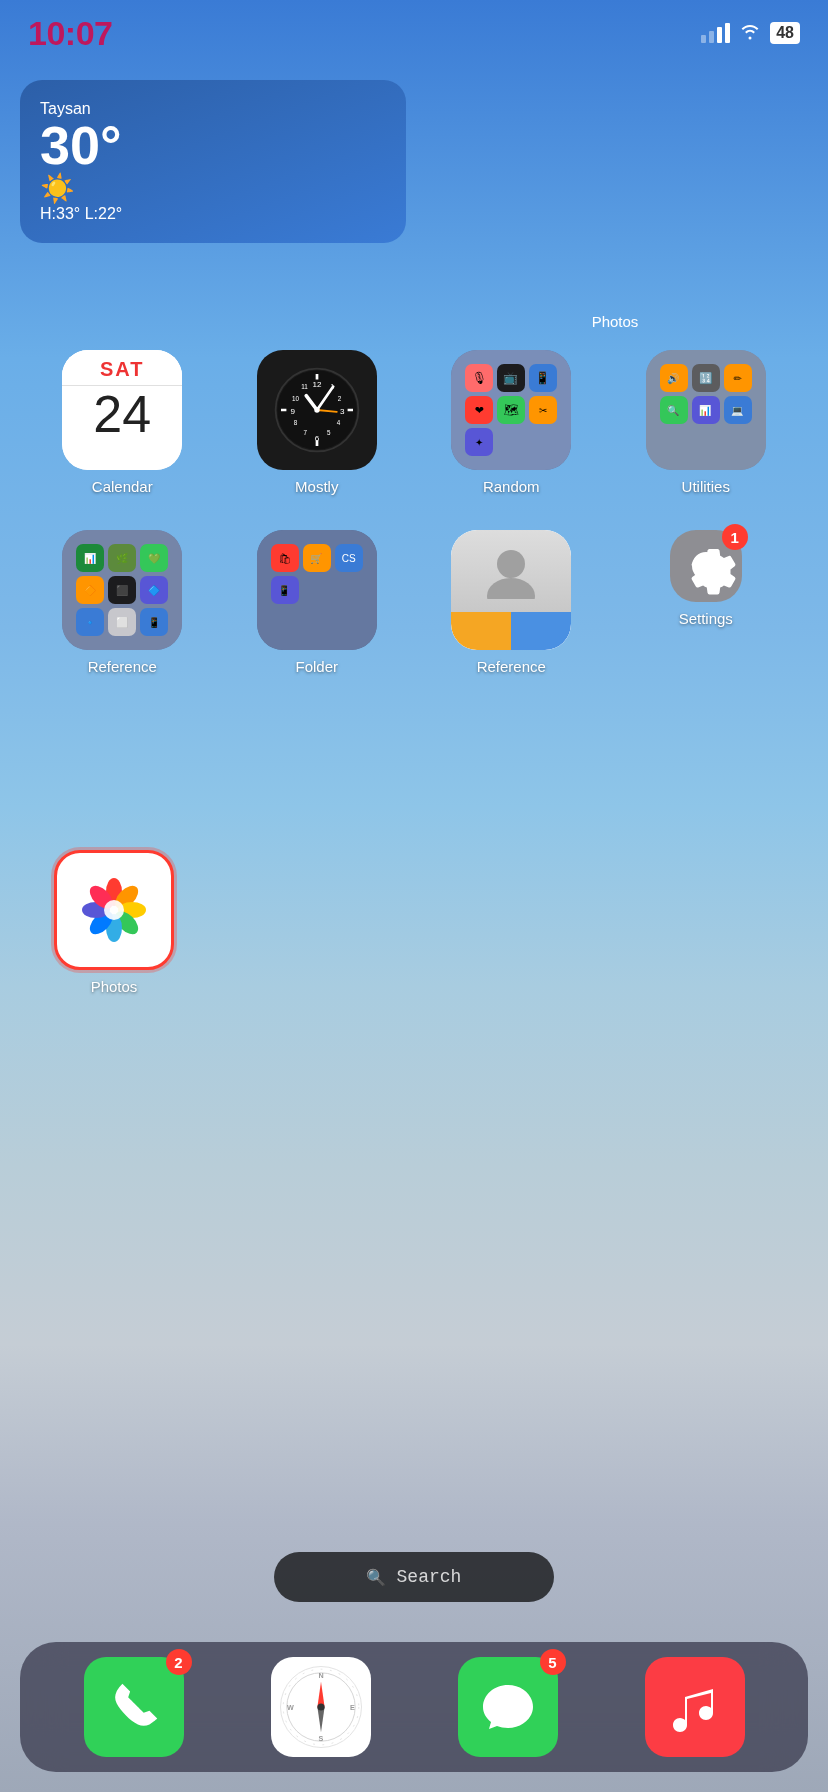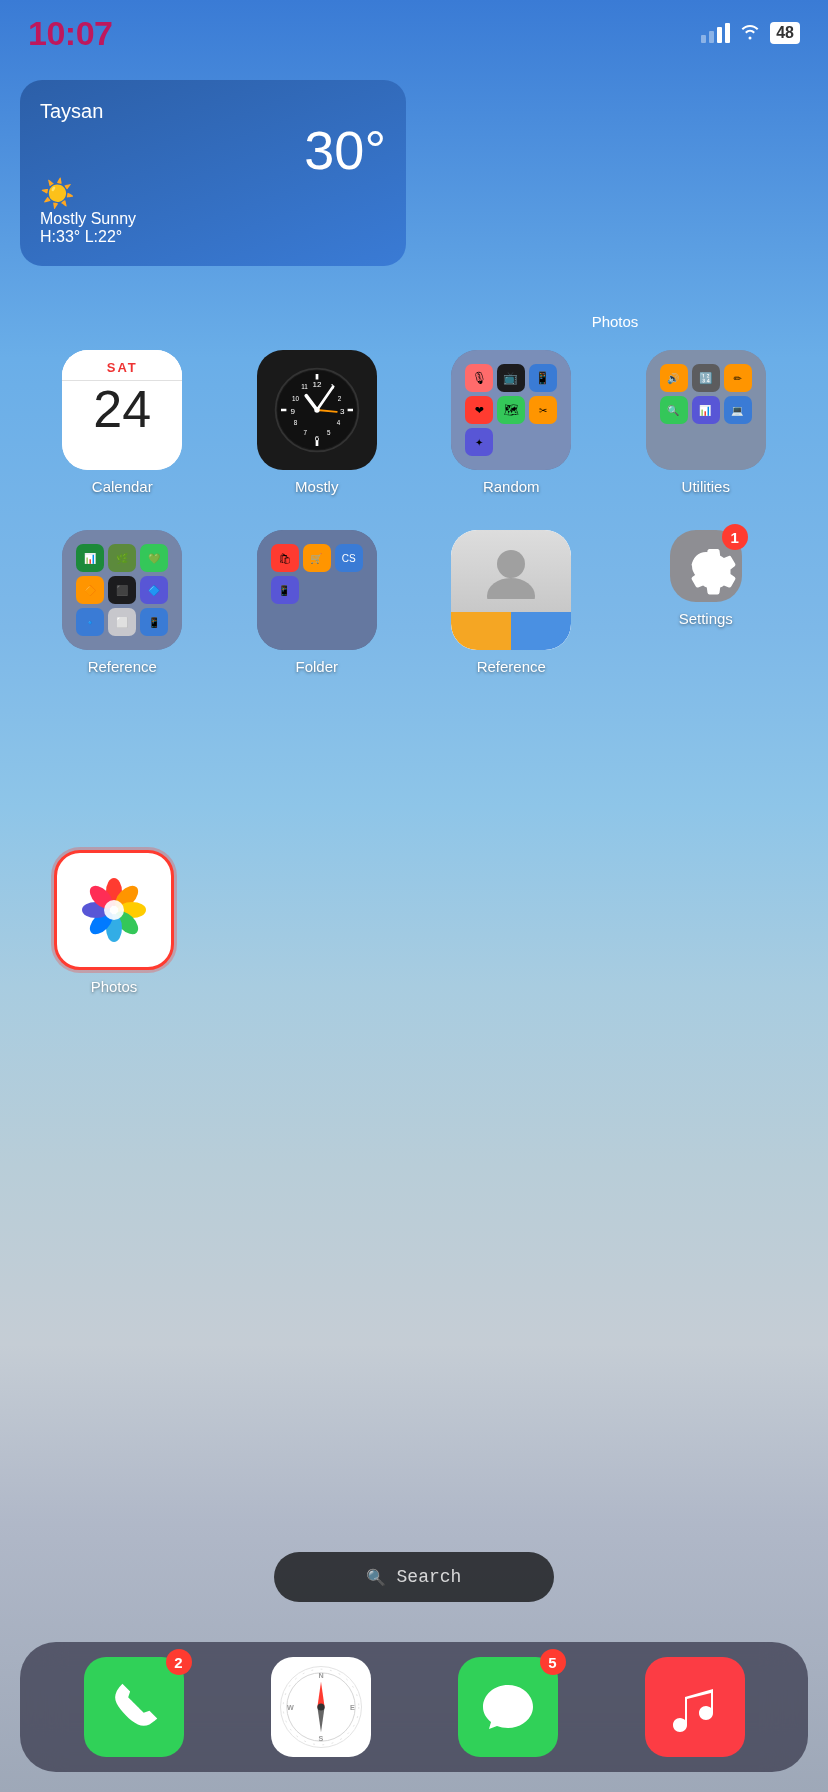--- a/index.html
+++ b/index.html
@@ -86,29 +86,28 @@
       background: linear-gradient(160deg, #2c5fa8 0%, #3a7bd5 100%);
       border-radius: 22px;
       padding: 20px;
       color: white;
       display: flex;
       flex-direction: column;
       justify-content: space-between;
     }
 
     .weather-city {
-      font-size: 20px;
+      font-size: 16px;
       font-weight: 500;
     }
 
     .weather-temp {
       font-size: 54px;
-      font-weight: 400;
+      font-weight: 700;
       line-height: 1;
-      text-align: right;
     }
 
     .weather-sun {
       font-size: 28px;
     }
 
     .weather-desc {
       font-size: 16px;
       font-weight: 400;
     }
@@ -354,21 +353,20 @@
   </div>
 </div>
 
 <div class="widgets-row">
   <div class="widget-wrapper">
     <div class="weather-widget">
       <div class="weather-city">Taysan</div>
       <div class="weather-temp">30°</div>
       <div>
         <div class="weather-sun">☀️</div>
-        <div class="weather-desc">Mostly Sunny</div>
         <div class="weather-range">
           <span>H:33°</span>
           <span>L:22°</span>
         </div>
       </div>
     </div>
   </div>
 
   <div class="widget-wrapper">
     <div class="photos-widget">
@@ -404,21 +402,21 @@
     <div class="widget-label">Photos</div>
   </div>
 </div>
 
 <div style="position:absolute; top:350px; left:30px; right:30px; display:grid; grid-template-columns:repeat(4,1fr); gap:10px;">
 
   <div class="app-item">
     <div class="app-icon calendar-icon">
       <div style="width:100%;height:100%;display:flex;flex-direction:column;align-items:center;background:white;border-radius:26px;">
         <div style="width:100%;background:white;border-bottom:1px solid #e0e0e0;text-align:center;padding:8px 0 4px;">
-          <span style="color:#e33;font-size:13px;font-weight:600;letter-spacing:2px;">SAT</span>
+          <span style="color:#e33;font-size:20px;font-weight:600;letter-spacing:2px;">SAT</span>
         </div>
         <div style="font-size:52px;font-weight:200;color:#222;line-height:1.1;">24</div>
       </div>
     </div>
     <span class="app-label">Calendar</span>
   </div>
 
   <div class="app-item">
     <div class="app-icon" style="background:#1a1a1a;border-radius:26px;">
       <svg class="clock-svg" viewBox="0 0 100 100">

